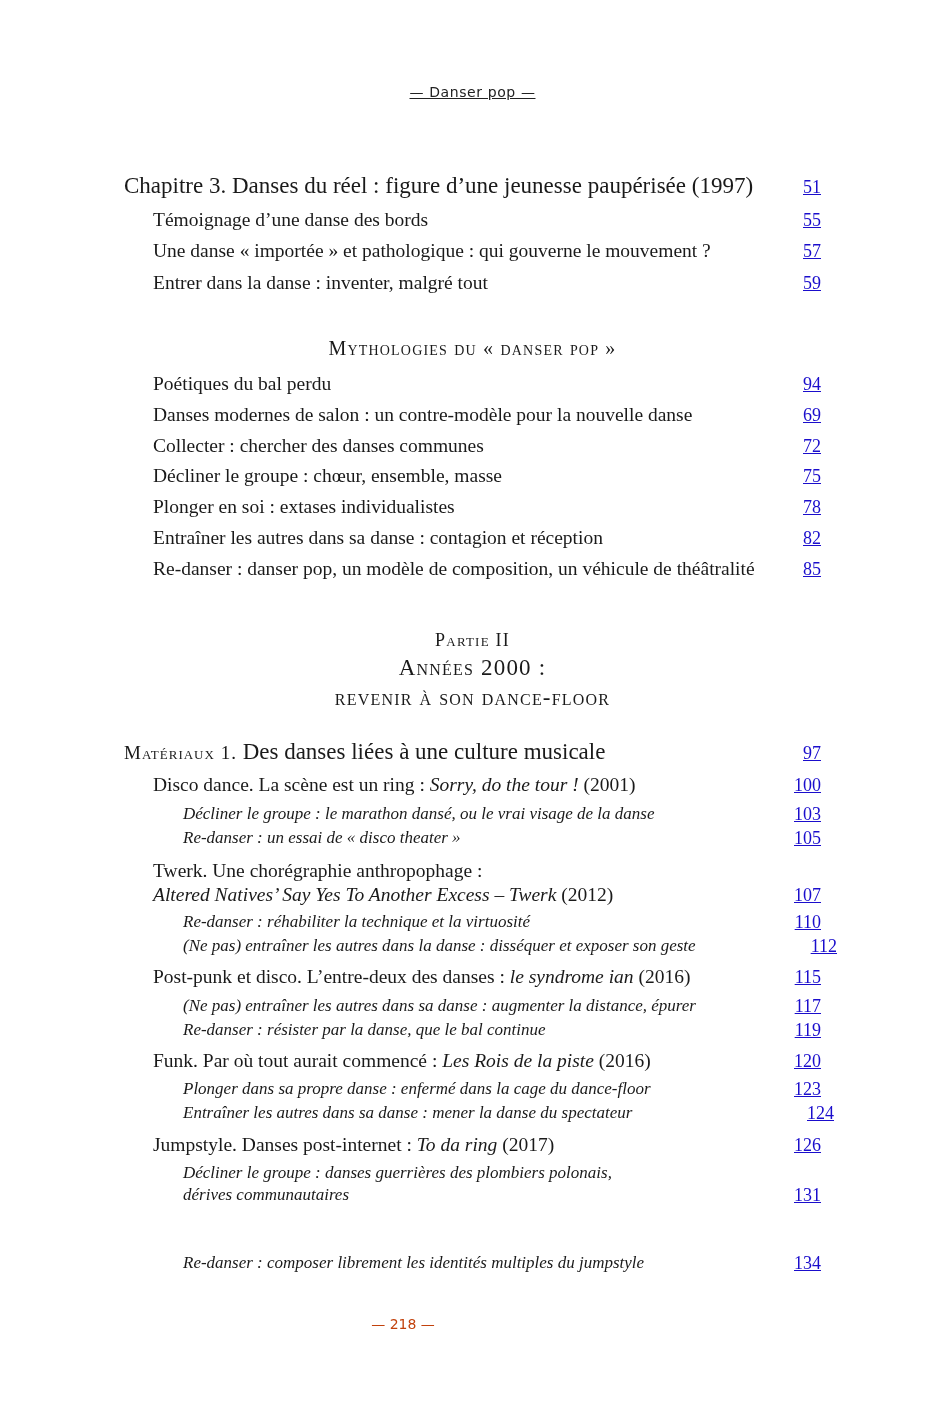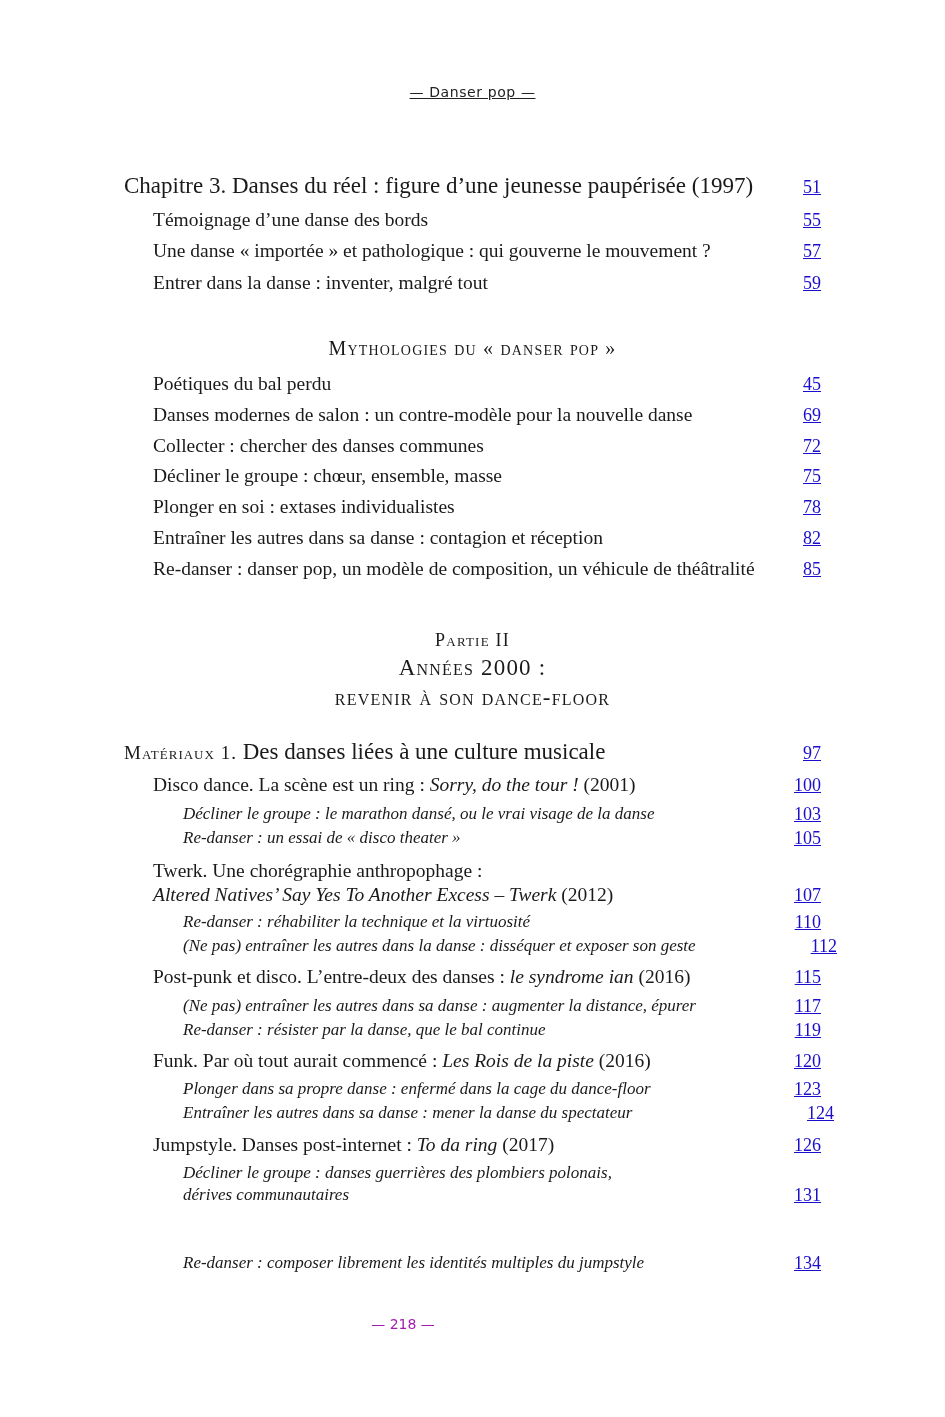--- a/index.html
+++ b/index.html
@@ -1,21 +1,21 @@
 <!DOCTYPE html>
 <html><head>
   <meta charset="utf-8">
   <style>
     html, body { margin: 0; padding: 0; background: #ffffff; }
     body { width: 945px; height: 1417px; position: relative; overflow: hidden;
            font-family: "Liberation Serif", "DejaVu Serif", serif; color: #1a1a1a; }
     .running-head { position: absolute; top: 84px; left: 0; width: 945px; text-align: center;
                     font-family: "DejaVu Sans", "Liberation Sans", sans-serif; font-size: 14px; letter-spacing: 0.6px; color: #222; text-decoration: underline; }
     .folio { position: absolute; top: 1316px; left: 0; width: 806px; text-align: center;
-             font-family: "DejaVu Sans", "Liberation Sans", sans-serif; font-size: 14px; color: #a21caf; }
+             font-family: "DejaVu Sans", "Liberation Sans", sans-serif; font-size: 14px; color: #c2410c; }
     .row { position: absolute; left: 0; width: 945px; height: 26px; }
     .row .t { position: absolute; white-space: nowrap; }
     .row a.p { position: absolute; right: 124px; color: #1a0dcc; text-decoration: underline; font-size: 18px; }
     .lvl0 .t { left: 124px; font-size: 23px; }
     .lvl0 a.p { top: 4px; }
     .lvl1 .t { left: 153px; font-size: 19.5px; }
     .lvl1 a.p { top: 1px; }
     .lvl2 .t { left: 183px; font-size: 17px; font-style: italic; }
     .lvl2 a.p { top: 0px; }
     .sc { font-variant: small-caps; letter-spacing: 1px; }
@@ -40,21 +40,21 @@
   <a class="p" href="#">57</a>
 </div>
 <div class="row lvl1" style="top:272px;">
   <span class="t">Entrer dans la danse : inventer, malgré tout</span>
   <a class="p" href="#">59</a>
 </div>
 
 <div class="center" style="top:337px; font-size:20px;">Mythologies du « danser pop »</div>
 <div class="row lvl1" style="top:373px;">
   <span class="t">Poétiques du bal perdu</span>
-  <a class="p" href="#">45</a>
+  <a class="p" href="#">94</a>
 </div>
 <div class="row lvl1" style="top:404px;">
   <span class="t">Danses modernes de salon : un contre-modèle pour la nouvelle danse</span>
   <a class="p" href="#">69</a>
 </div>
 <div class="row lvl1" style="top:435px;">
   <span class="t">Collecter : chercher des danses communes</span>
   <a class="p" href="#">72</a>
 </div>
 <div class="row lvl1" style="top:465px;">

